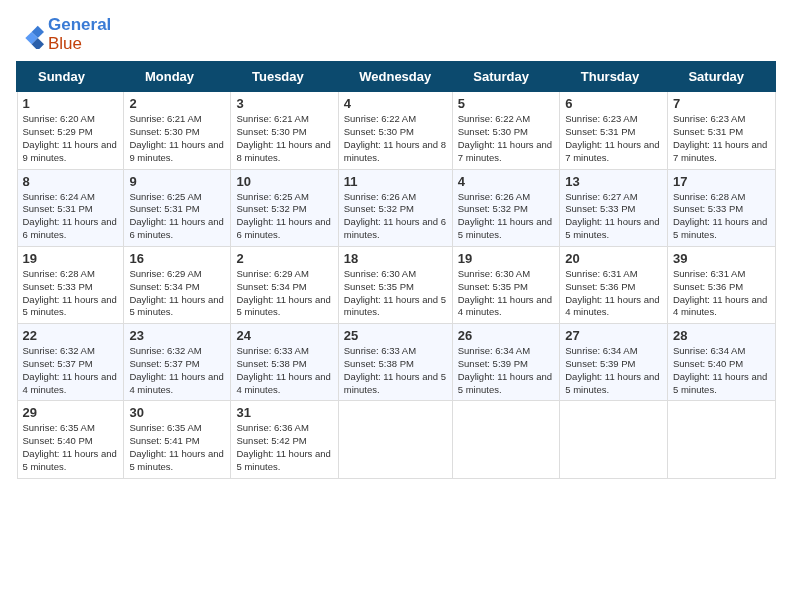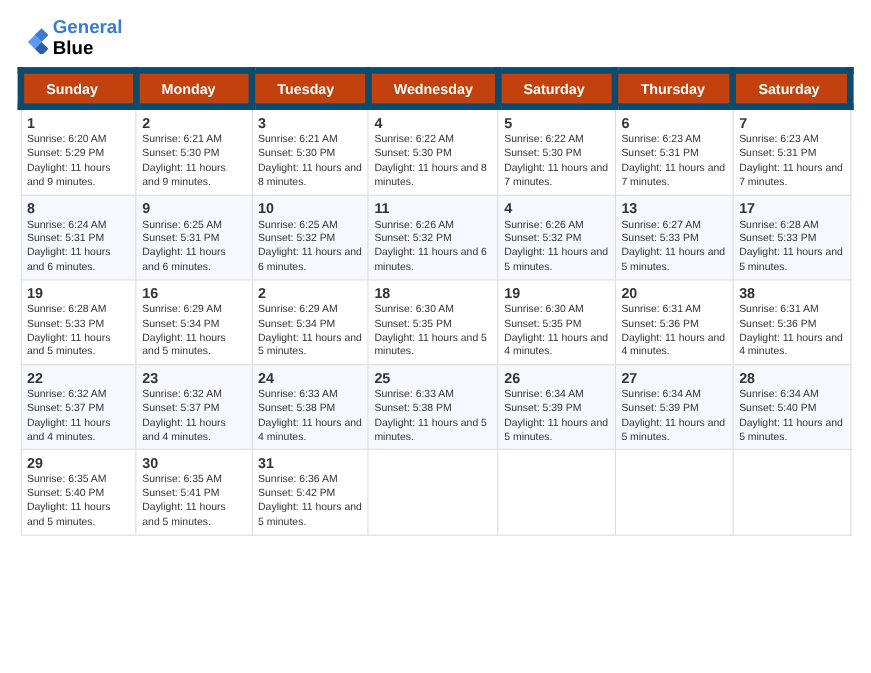--- a/index.html
+++ b/index.html
@@ -37,27 +37,27 @@
       font-size: 15px;
       color: #555;
       margin-top: 2px;
     }
     .calendar {
       width: 100%;
       border-collapse: collapse;
       margin-top: 8px;
     }
     .calendar th {
-      background: #c2410c;
+      background: #0c4a6e;
       color: #fff;
       font-size: 13px;
       font-weight: bold;
       padding: 6px 20px;
       text-align: left;
-      border: 6px solid #0c4a6e;
+      border: 2px solid #0c4a6e;
     }
     .calendar td {
       vertical-align: top;
       padding: 4px 5px;
       border: 1px solid #ddd;
       font-size: 10px;
       color: #333;
       width: 14.28%;
       background: #fff;
       min-height: 80px;
@@ -88,21 +88,21 @@
   <div class="header-logo">
     <div class="logo-area">
       <svg class="logo-icon" viewBox="0 0 36 36">
         <rect x="0" y="0" width="36" height="36" fill="white"></rect>
         <polygon points="28,6 36,14 28,22 20,14" fill="#3a7bd5"></polygon>
         <polygon points="20,14 28,22 20,30 12,22" fill="#5a9af5"></polygon>
         <polygon points="28,22 36,30 28,38 20,30" fill="#2a5faa"></polygon>
       </svg>
       <div>
         <div style="font-size:17px;font-weight:bold;color:#333;line-height:1.1;"><span style="color:#3a7bd5">General</span></div>
-        <div style="font-size:17px;font-weight:bold;color:#000000;line-height:1.1;">Blue</div>
+        <div style="font-size:17px;font-weight:normal;color:#c2410c;line-height:1.1;">Blue</div>
       </div>
     </div>
     <div class="title-area">
       <div class="month-title"></div>
       <div class="location-title"></div>
     </div>
   </div>
 
   <table class="calendar">
     <thead>
@@ -196,21 +196,21 @@
           </td>
           <td>
             <span class="day-num">19</span>
             <div class="cell-content">Sunrise: 6:30 AM<br>Sunset: 5:35 PM<br>Daylight: 11 hours and 4 minutes.</div>
           </td>
           <td>
             <span class="day-num">20</span>
             <div class="cell-content">Sunrise: 6:31 AM<br>Sunset: 5:36 PM<br>Daylight: 11 hours and 4 minutes.</div>
           </td>
           <td>
-            <span class="day-num">38</span>
+            <span class="day-num">39</span>
             <div class="cell-content">Sunrise: 6:31 AM<br>Sunset: 5:36 PM<br>Daylight: 11 hours and 4 minutes.</div>
           </td>
         </tr>
         <tr>
           <td>
             <span class="day-num">22</span>
             <div class="cell-content">Sunrise: 6:32 AM<br>Sunset: 5:37 PM<br>Daylight: 11 hours and 4 minutes.</div>
           </td>
           <td>
             <span class="day-num">23</span>

